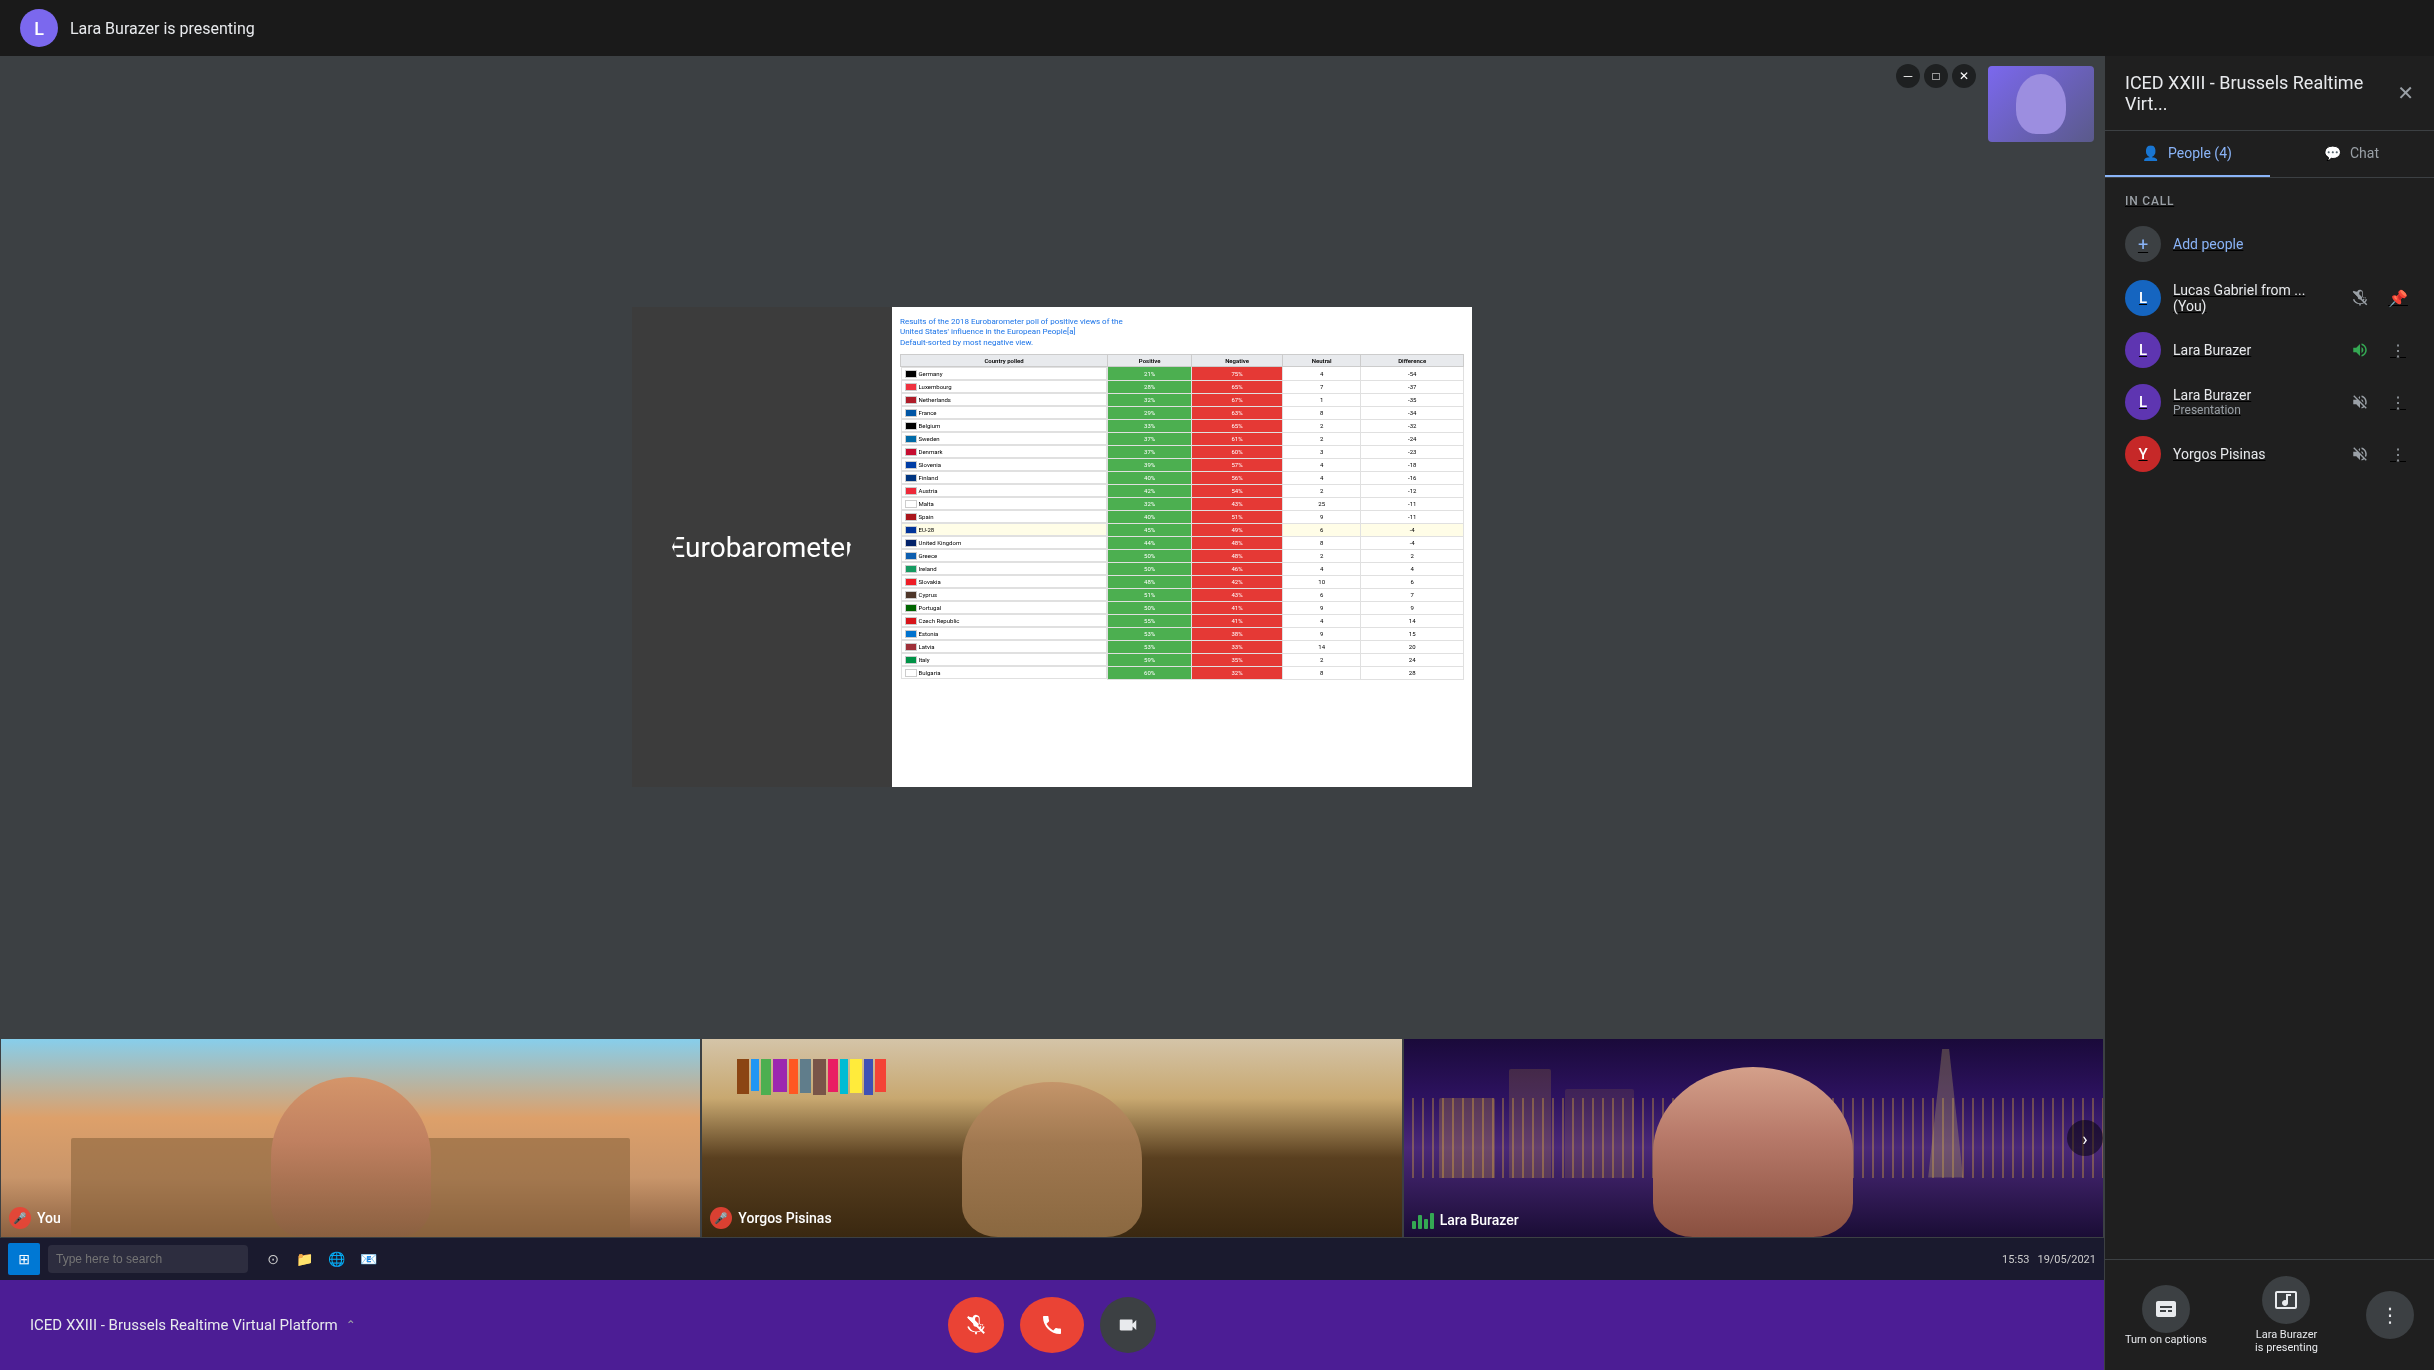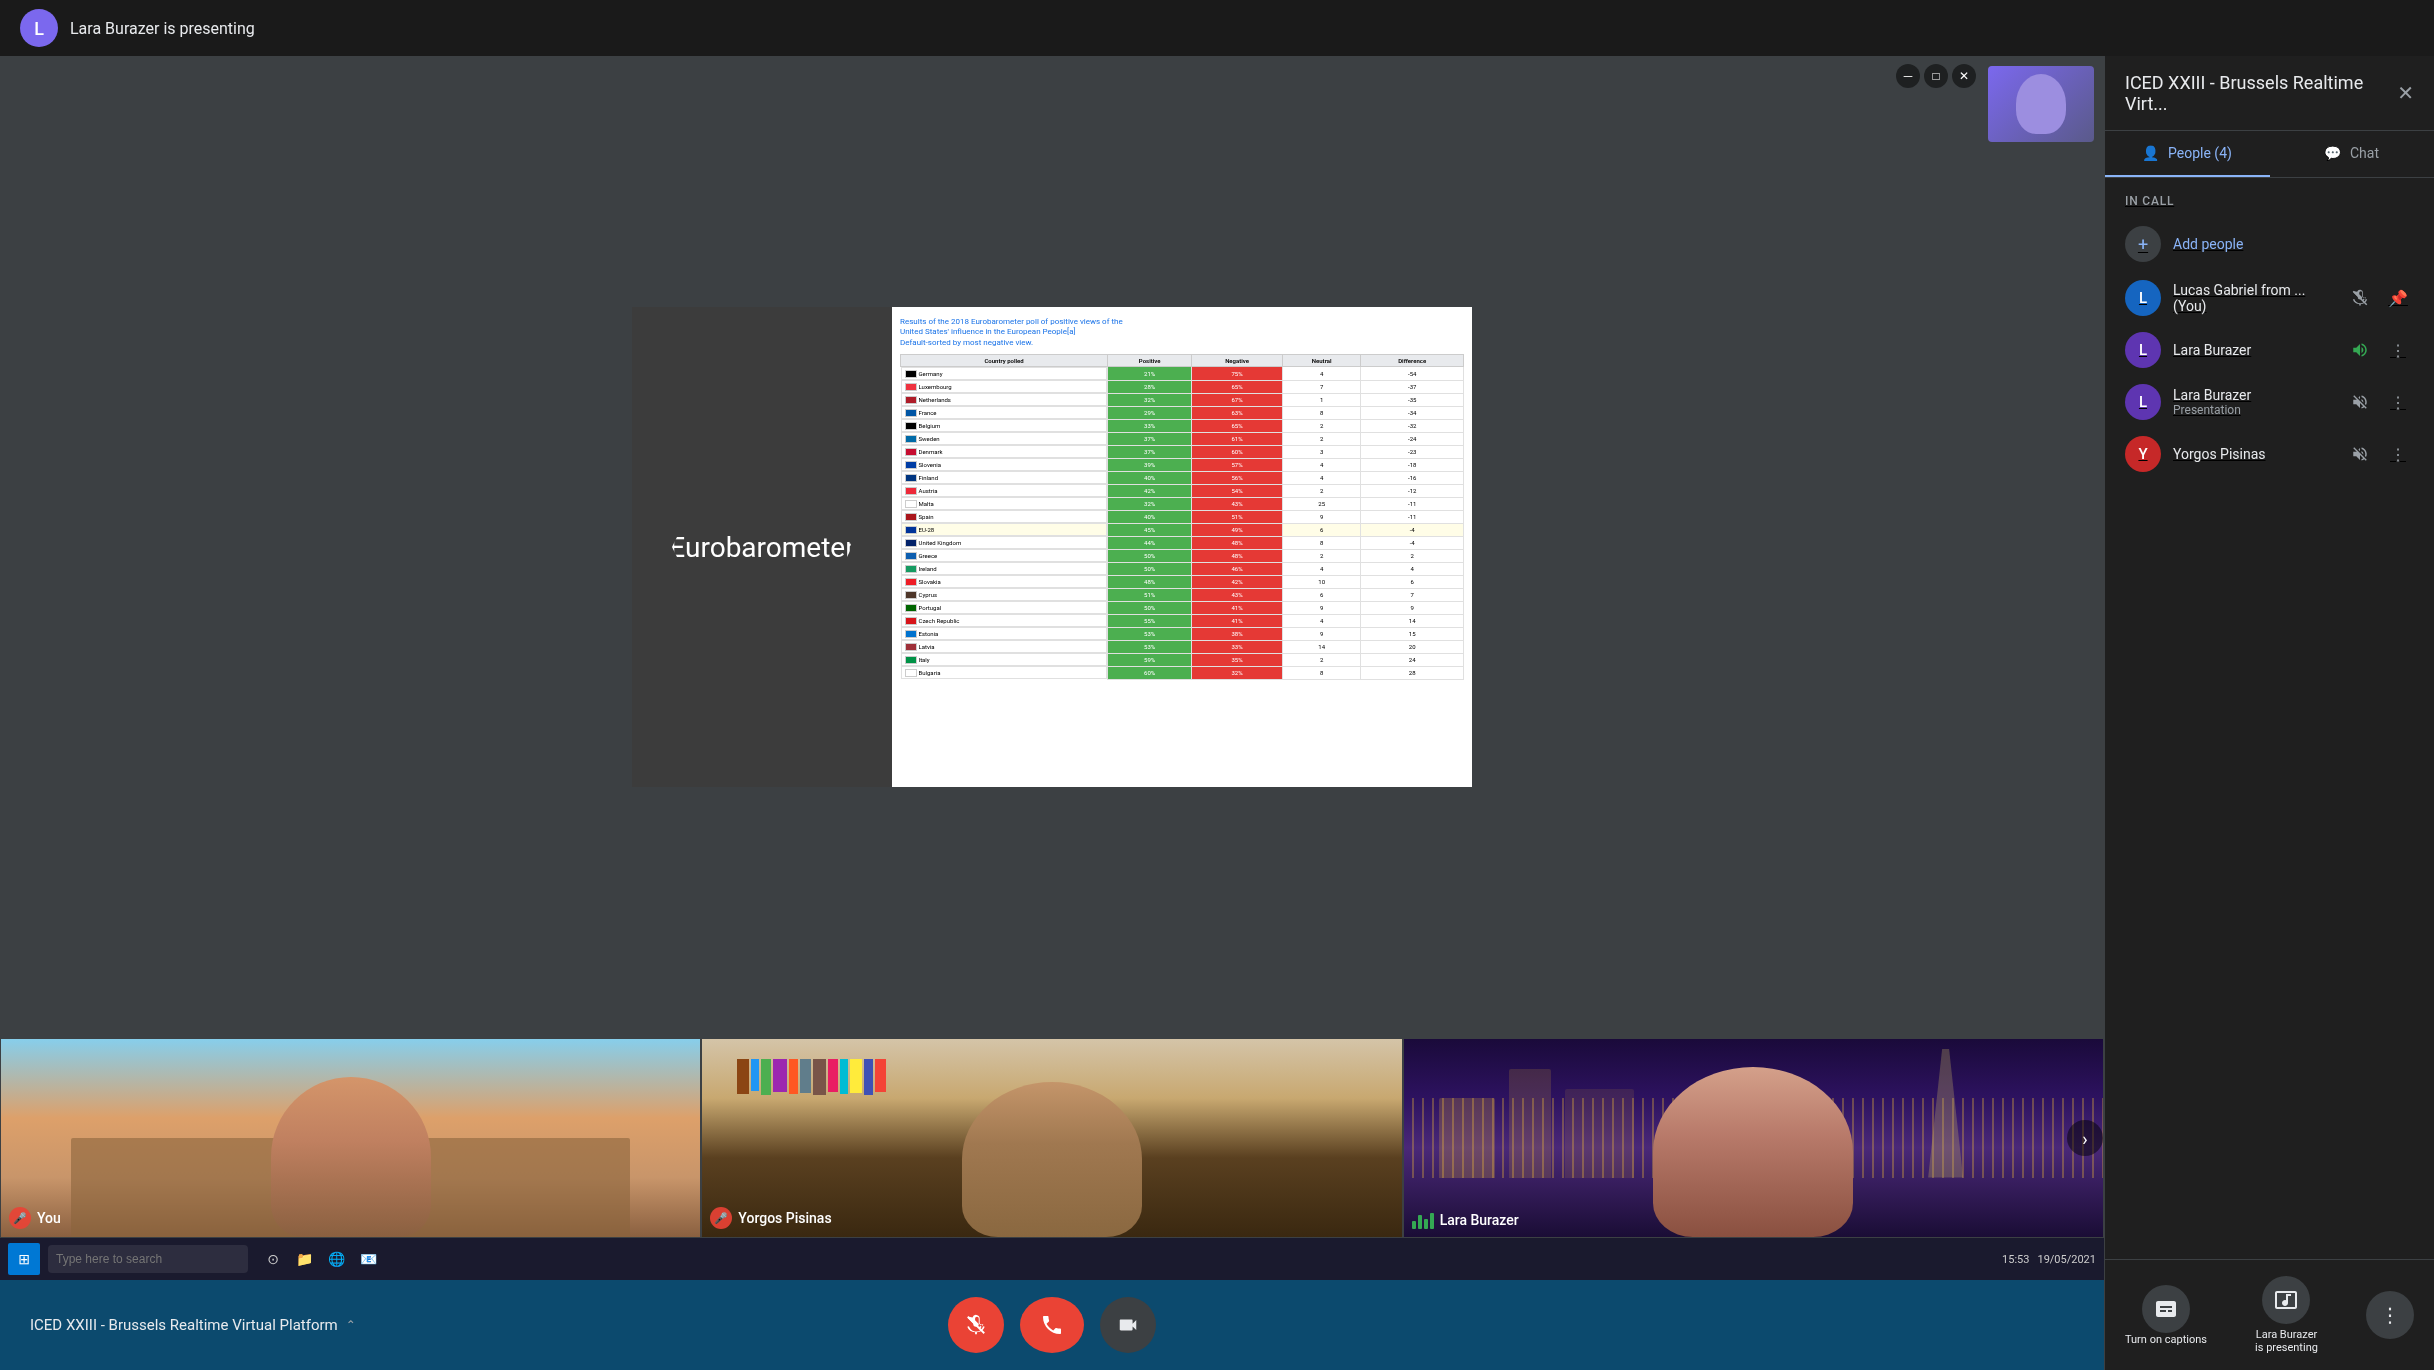--- a/index.html
+++ b/index.html
@@ -574,21 +574,21 @@
         90deg,
         transparent 0px, transparent 8px,
         rgba(255,200,50,0.3) 8px, rgba(255,200,50,0.3) 10px
       );
     }
 
     
     .controls-bar {
       position: relative;
       height: 90px;
-      background: #0c4a6e;
+      background: #4c1d95;
       display: flex;
       align-items: center;
       justify-content: center;
       flex-shrink: 0;
       gap: 16px;
     }
 
     .meeting-info {
       position: absolute;
       left: 30px;

